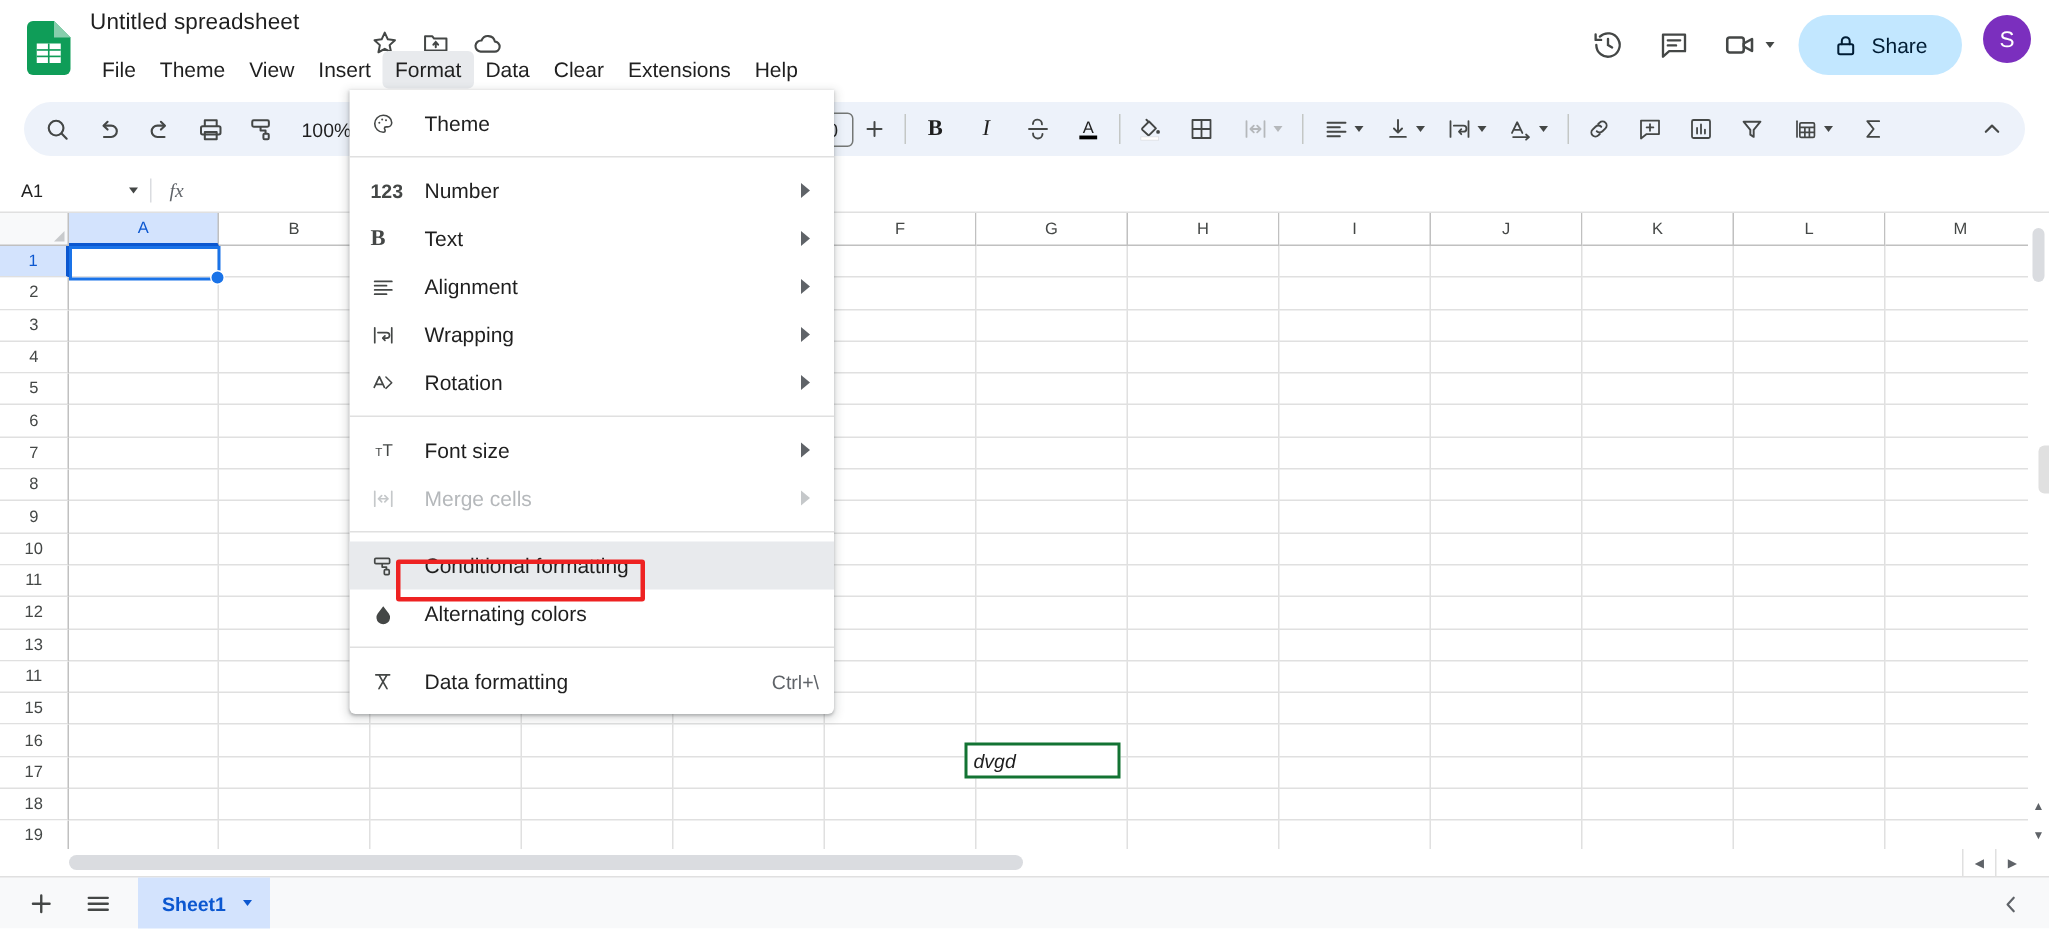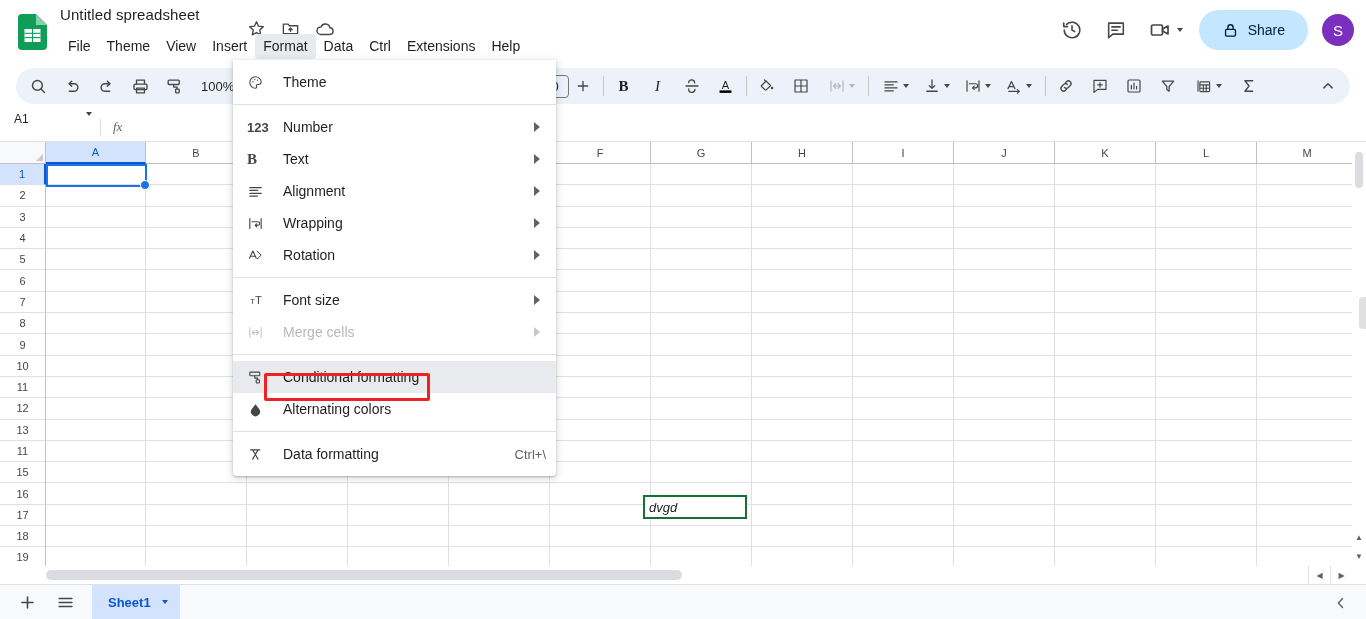--- a/index.html
+++ b/index.html
@@ -28,21 +28,21 @@
   .title-icons svg { display: block; }
 
   .menubar { position: absolute; left: 60px; top: 34px; display: flex; height: 25px; align-items: center; }
   .menu-item {
     font-size: 14px; color: #1f1f1f; padding: 4px 8px;
     border-radius: 4px; cursor: pointer; line-height: 17px;
     white-space: nowrap;
   }
   .menu-item.active { background: #e8eaed; }
 
-  .tb-right { position: absolute; right: 12px; top: 10px; display: flex; align-items: center; gap: 4px; }
+  .tb-right { position: absolute; right: 12px; top: 10px; display: flex; gap: 4px; }
   .circ-btn {
     width: 40px; height: 40px; border-radius: 50%;
     display: flex; align-items: center; justify-content: center;
     color: #444746; cursor: pointer;
   }
   .meet-btn {
     display: flex; align-items: center; gap: 2px; height: 40px;
     padding: 0 6px 0 8px; border-radius: 20px; color: #444746; cursor: pointer;
   }
   .share-btn {
@@ -83,21 +83,21 @@
   }
   .caret { width: 0; height: 0; border-left: 3.5px solid transparent; border-right: 3.5px solid transparent; border-top: 4px solid #444746; margin-left: 3px; }
 
   
   .formulabar {
     position: absolute; left: 0; top: 112px; width: 1366px; height: 30px;
     background: #fff; display: flex; align-items: center;
     border-bottom: 1px solid #e0e0e0;
   }
   .namebox {
-    width: 100px; height: 30px; display: flex; align-items: flex-start;
+    width: 100px; height: 30px; display: flex; align-items: center;
     justify-content: space-between; padding: 0 8px 0 14px;
     font-size: 12px; color: #1f1f1f; cursor: pointer;
   }
   .fx-sep { width: 1px; height: 16px; background: #dadce0; }
   .fx-icon { padding: 0 12px; font-size: 13px; color: #5f6368; font-style: italic; font-family: "Liberation Serif", serif; }
   .formula-input { flex: 1; height: 30px; font-size: 13px; color: #1f1f1f; display: flex; align-items: center; }
 
   
   .gridwrap {
     position: absolute; left: 0; top: 142px; width: 1366px; height: 424px;
@@ -241,21 +241,21 @@
       </span>
     </div>
 
     <div class="menubar">
       <div class="menu-item">File</div>
       <div class="menu-item">Theme</div>
       <div class="menu-item">View</div>
       <div class="menu-item">Insert</div>
       <div class="menu-item active">Format</div>
       <div class="menu-item">Data</div>
-      <div class="menu-item">Ctrl</div>
+      <div class="menu-item">Clear</div>
       <div class="menu-item">Extensions</div>
       <div class="menu-item">Help</div>
     </div>
 
     <div class="tb-right">
       <div class="circ-btn">
         <svg width="22" height="22" viewBox="0 0 24 24" fill="none" stroke="currentColor" stroke-width="1.7">
           <path d="M3.5 12a8.5 8.5 0 1 0 2.6-6.1" stroke-linecap="round"></path>
           <path d="M3 4.3v4h4" stroke-linecap="round" stroke-linejoin="round"></path>
           <path d="M12 7.5V12l3 1.8" stroke-linecap="round"></path>

